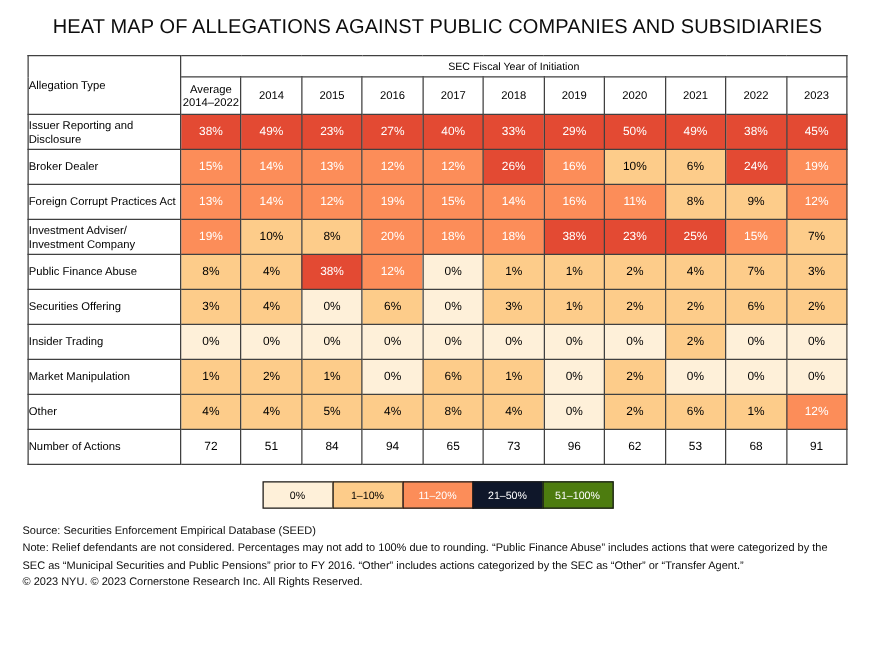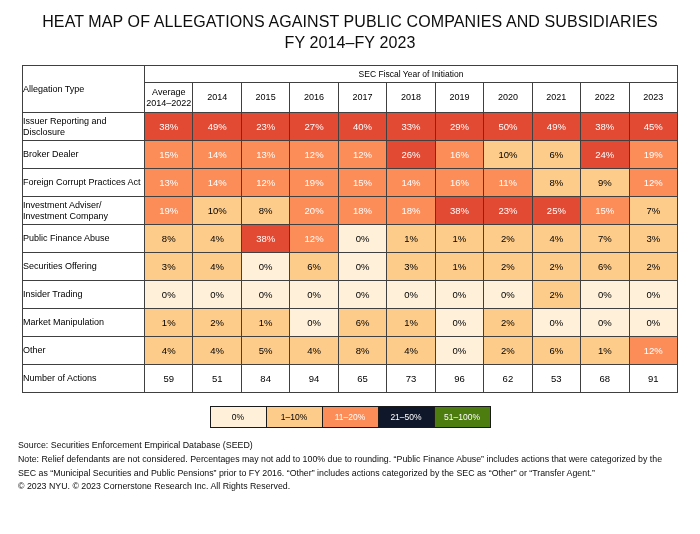--- a/index.html
+++ b/index.html
@@ -50,21 +50,20 @@
   .footer { margin:11px 18px 0 18px; font-size:8.8px; line-height:13.8px; color:#0d0d0d; }
   .footer p { margin:0; }
 </style>
 </head>
 <body>
 
 <div class="page">
 
   <div class="title">
     <div>HEAT MAP OF ALLEGATIONS AGAINST PUBLIC COMPANIES AND SUBSIDIARIES</div>
-    <div>FY 2014–FY 2023</div>
   </div>
 
   <table class="heatmap">
     <thead>
       <tr>
         <th class="corner" rowspan="2">Allegation Type</th>
         <th class="group-h" colspan="11">SEC Fiscal Year of Initiation</th>
       </tr>
       <tr class="col-row" id="col-header-row">
           <th class="col-h avg">Average 2014–2022</th>
@@ -202,21 +201,21 @@
           <td class="cell b1">8%</td>
           <td class="cell b1">4%</td>
           <td class="cell b0">0%</td>
           <td class="cell b1">2%</td>
           <td class="cell b1">6%</td>
           <td class="cell b1">1%</td>
           <td class="cell b2">12%</td>
         </tr>
         <tr>
           <th class="row-label">Number of Actions</th>
-          <td class="plain">59</td>
+          <td class="plain">72</td>
           <td class="plain">51</td>
           <td class="plain">84</td>
           <td class="plain">94</td>
           <td class="plain">65</td>
           <td class="plain">73</td>
           <td class="plain">96</td>
           <td class="plain">62</td>
           <td class="plain">53</td>
           <td class="plain">68</td>
           <td class="plain">91</td>

